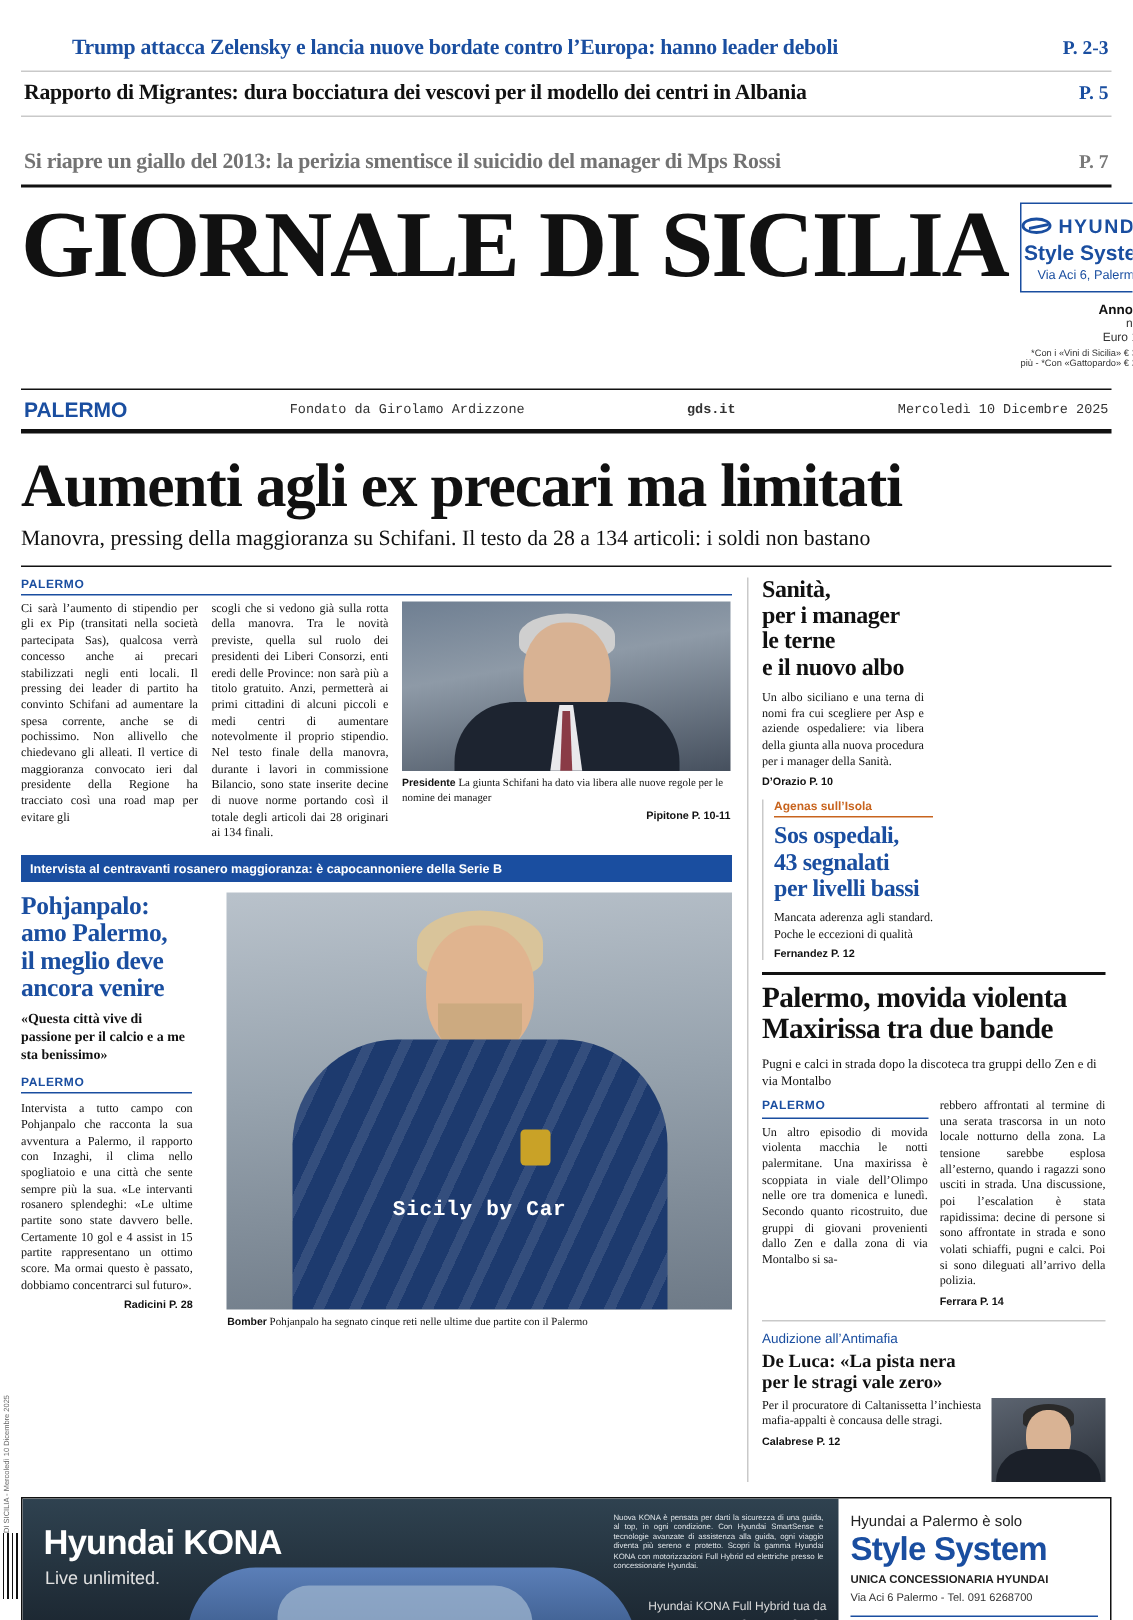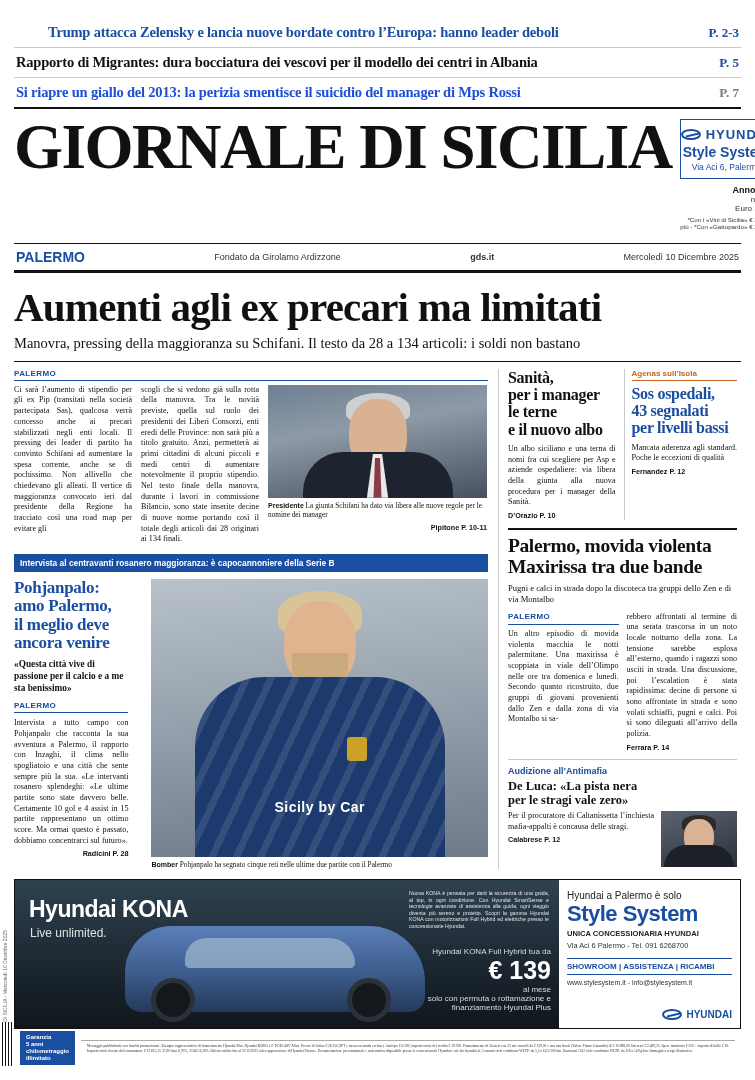--- a/index.html
+++ b/index.html
@@ -18,21 +18,21 @@
   .teaser {
     display:flex; align-items:baseline; justify-content:space-between;
     border-bottom:1px solid #c9c9c9;
     padding:6px 2px 6px 2px;
   }
   .teaser:last-child { border-bottom:none; }
   .teaser .txt { font-weight:bold; font-size:14.5px; letter-spacing:-0.2px; }
   .teaser .pg { font-weight:bold; font-size:13px; color:#1a4ea0; white-space:nowrap; padding-left:10px;}
   .t-blue .txt { color:#1a4ea0;margin-left:32px; }
   .t-black .txt { color:#111; }
-  .t-gray .txt { color:#1d4ed8; }
+  .t-gray .txt { color:#737373;margin-top:16px; }
   .t-gray .pg { color:#7a7a7a; }
 
   
   .masthead { display:flex; align-items:flex-start; padding:10px 0 0 0; }
   .logo {
     font-family:"Liberation Serif", serif;
     font-weight:bold;
     font-size:63px;
     line-height:0.92;
     letter-spacing:-1.5px;
@@ -58,21 +58,21 @@
   .mast-meta .tiny { font-size:6.2px; color:#333; margin-top:3px; }
 
   
   .subbar {
     display:flex; align-items:center; justify-content:space-between;
     border-top:1px solid #111; border-bottom:3px solid #111;
     margin-top:6px; padding:5px 2px;
     font-family:"Liberation Sans",sans-serif;
   }
   .subbar .city { color:#1a4ea0; font-weight:bold; font-size:14px; }
-  .subbar .founder, .subbar .site, .subbar .date { font-size:9px; color:#333; font-family:Liberation Sans, sans-serif;text-align:center;}
+  .subbar .founder, .subbar .site, .subbar .date { font-size:9px; color:#333; font-family:Liberation Mono, monospace;text-align:center;}
   .subbar .site { font-weight:bold; }
 
   
   .lead-title {
     font-size:41px; font-weight:bold; letter-spacing:-0.8px;
     margin:14px 0 6px 0; line-height:1.02;
   }
   .lead-sub { font-size:14.5px; margin-bottom:9px; }
   .rule-thin { border-top:1px solid #111; }
 
@@ -98,41 +98,41 @@
   .ph-face { position:absolute; left:50%; top:14px; transform:translateX(-50%); width:58px; height:70px; border-radius:46% 46% 42% 42%; background:#d8b293; }
   .ph-hair { position:absolute; left:50%; top:8px; transform:translateX(-50%); width:64px; height:30px; border-radius:50% 50% 30% 30%; background:#cfcfcf; }
   .ph-body { position:absolute; left:50%; bottom:0; transform:translateX(-50%); width:150px; height:46px; border-radius:40px 40px 0 0; background:#1d2430; }
   .ph-shirt { position:absolute; left:50%; bottom:0; transform:translateX(-50%); width:38px; height:44px; background:#e9e9ec; clip-path:polygon(38% 0,62% 0,78% 100%,22% 100%); }
   .ph-tie { position:absolute; left:50%; bottom:0; transform:translateX(-50%); width:10px; height:40px; background:#8a3b46; clip-path:polygon(25% 0,75% 0,90% 100%,10% 100%); }
   .cap { font-size:7.3px; line-height:1.3; margin-top:3px; }
   .cap b { font-family:"Liberation Sans",sans-serif; font-size:7px; }
   .byline { font-family:"Liberation Sans",sans-serif; font-weight:bold; font-size:7.2px; text-align:right; margin-top:3px; }
 
   
-  .rc-split { display:flex; gap:8px; }
+  .rc-split { display:flex; gap:8px;flex-direction:column; }
   .rc-a { width:108px; }
   .rc-b { width:114px; border-left:1px solid #c9c9c9; padding-left:7px;}
   .rc-title { font-size:16px; font-weight:bold; line-height:1.08; letter-spacing:-0.3px; }
   .rc-title.blue { color:#1a4ea0; }
   .rc-kicker-orange {
     font-family:"Liberation Sans",sans-serif; color:#c8641e; font-weight:bold;
     font-size:8px; border-bottom:1px solid #c8641e; padding-bottom:2px; margin-bottom:4px;
   }
   .rc-body { font-size:8.1px; line-height:1.32; text-align:justify; margin-top:6px; }
   .rc-by { font-family:Liberation Sans, sans-serif; font-weight:bold; font-size:7.2px; text-align:left; margin-top:3px;}
 
   .rule-b { border-top:2px solid #111; margin:8px 0 6px; }
   .rule-g { border-top:1px solid #c9c9c9; margin:7px 0 6px; }
 
   .movida-title { font-size:19.5px; font-weight:bold; line-height:1.06; letter-spacing:-0.4px; }
   .movida-sub { font-size:8.6px; line-height:1.3; margin-top:6px; }
   .two-col { display:flex; gap:8px; margin-top:6px;}
   .two-col .c { width:112px; font-size:8.1px; line-height:1.32; text-align:justify;}
 
-  .aud-kicker { font-family:"Liberation Sans",sans-serif; color:#1a4ea0; font-weight:bold; font-size:9px; }
+  .aud-kicker { font-family:"Liberation Sans",sans-serif; color:#1a4ea0; font-weight:normal; font-size:9px; }
   .aud-title { font-size:12.5px; font-weight:bold; line-height:1.12; margin-top:3px;}
   .aud-row { display:flex; gap:7px; margin-top:4px;}
   .aud-text { width:150px; font-size:8.1px; line-height:1.32; text-align:justify;}
   .aud-ph { width:78px; height:56px; background:linear-gradient(160deg,#5c6470,#2b313a); position:relative; overflow:hidden;}
   .aud-ph .f { position:absolute; left:50%; top:8px; transform:translateX(-50%); width:30px;height:36px;border-radius:46%;background:#d9b394;}
   .aud-ph .h { position:absolute; left:50%; top:4px; transform:translateX(-50%); width:34px;height:16px;border-radius:50% 50% 20% 20%;background:#2a2a2a;}
   .aud-ph .b { position:absolute; left:50%; bottom:0; transform:translateX(-50%); width:70px;height:22px;border-radius:26px 26px 0 0;background:#1b2029;}
 
   
   .band {
@@ -145,21 +145,21 @@
   .int-quote { font-size:9.3px; line-height:1.25; margin-top:7px; font-weight:bold;}
   .int-body { font-size:8.1px; line-height:1.32; text-align:justify; margin-top:5px;}
   .int-photo { width:347px; }
   .pl-ph { width:100%; height:278px; background:linear-gradient(175deg,#b9c2cb 0%,#97a3ae 45%,#6e7a87 100%); position:relative; overflow:hidden;}
   .pl-face { position:absolute; left:50%; top:22px; transform:translateX(-50%); width:72px; height:86px; border-radius:46% 46% 44% 44%; background:#e0b48f;}
   .pl-hair { position:absolute; left:50%; top:12px; transform:translateX(-50%); width:84px; height:44px; border-radius:50% 50% 26% 26%; background:#d9c49a;}
   .pl-beard { position:absolute; left:50%; top:74px; transform:translateX(-50%); width:56px; height:34px; border-radius:0 0 50% 50%; background:#c8a87e; opacity:.85;}
   .pl-body { position:absolute; left:50%; bottom:0; transform:translateX(-50%); width:250px; height:180px; border-radius:70px 70px 0 0; background:#1d3a6e;}
   .pl-stripe { position:absolute; left:50%; bottom:0; transform:translateX(-50%); width:250px; height:180px; border-radius:70px 70px 0 0;
     background:repeating-linear-gradient(115deg, rgba(255,255,255,.10) 0 7px, rgba(0,0,0,0) 7px 22px);}
-  .pl-logo { position:absolute; left:50%; bottom:42px; transform:translateX(-50%); color:#fff; font-family:Liberation Sans, sans-serif; font-weight:bold; font-size:14px; letter-spacing:0.5px;}
+  .pl-logo { position:absolute; left:50%; bottom:58px; transform:translateX(-50%); color:#fff; font-family:Liberation Mono, monospace; font-weight:bold; font-size:14px; letter-spacing:0.5px;}
   .pl-badge { position:absolute; left:58%; bottom:96px; width:20px;height:24px;background:#c9a227; border-radius:3px;}
   .int-cap { font-size:7.3px; margin-top:3px; line-height:1.3;}
   .int-cap b { font-family:"Liberation Sans",sans-serif; font-size:7px; }
 
   
   .ad {
     margin-top:10px; border:1px solid #111; height:150px; display:flex; overflow:hidden; background:#fff;
   }
   .ad-main { width:590px; position:relative; background:linear-gradient(180deg,#2f4250 0%,#1b2630 60%,#10161c 100%); color:#fff; }
   .ad-title { position:absolute; left:14px; top:16px; font-family:"Liberation Sans",sans-serif; font-weight:bold; font-size:23px; letter-spacing:-0.5px;}

